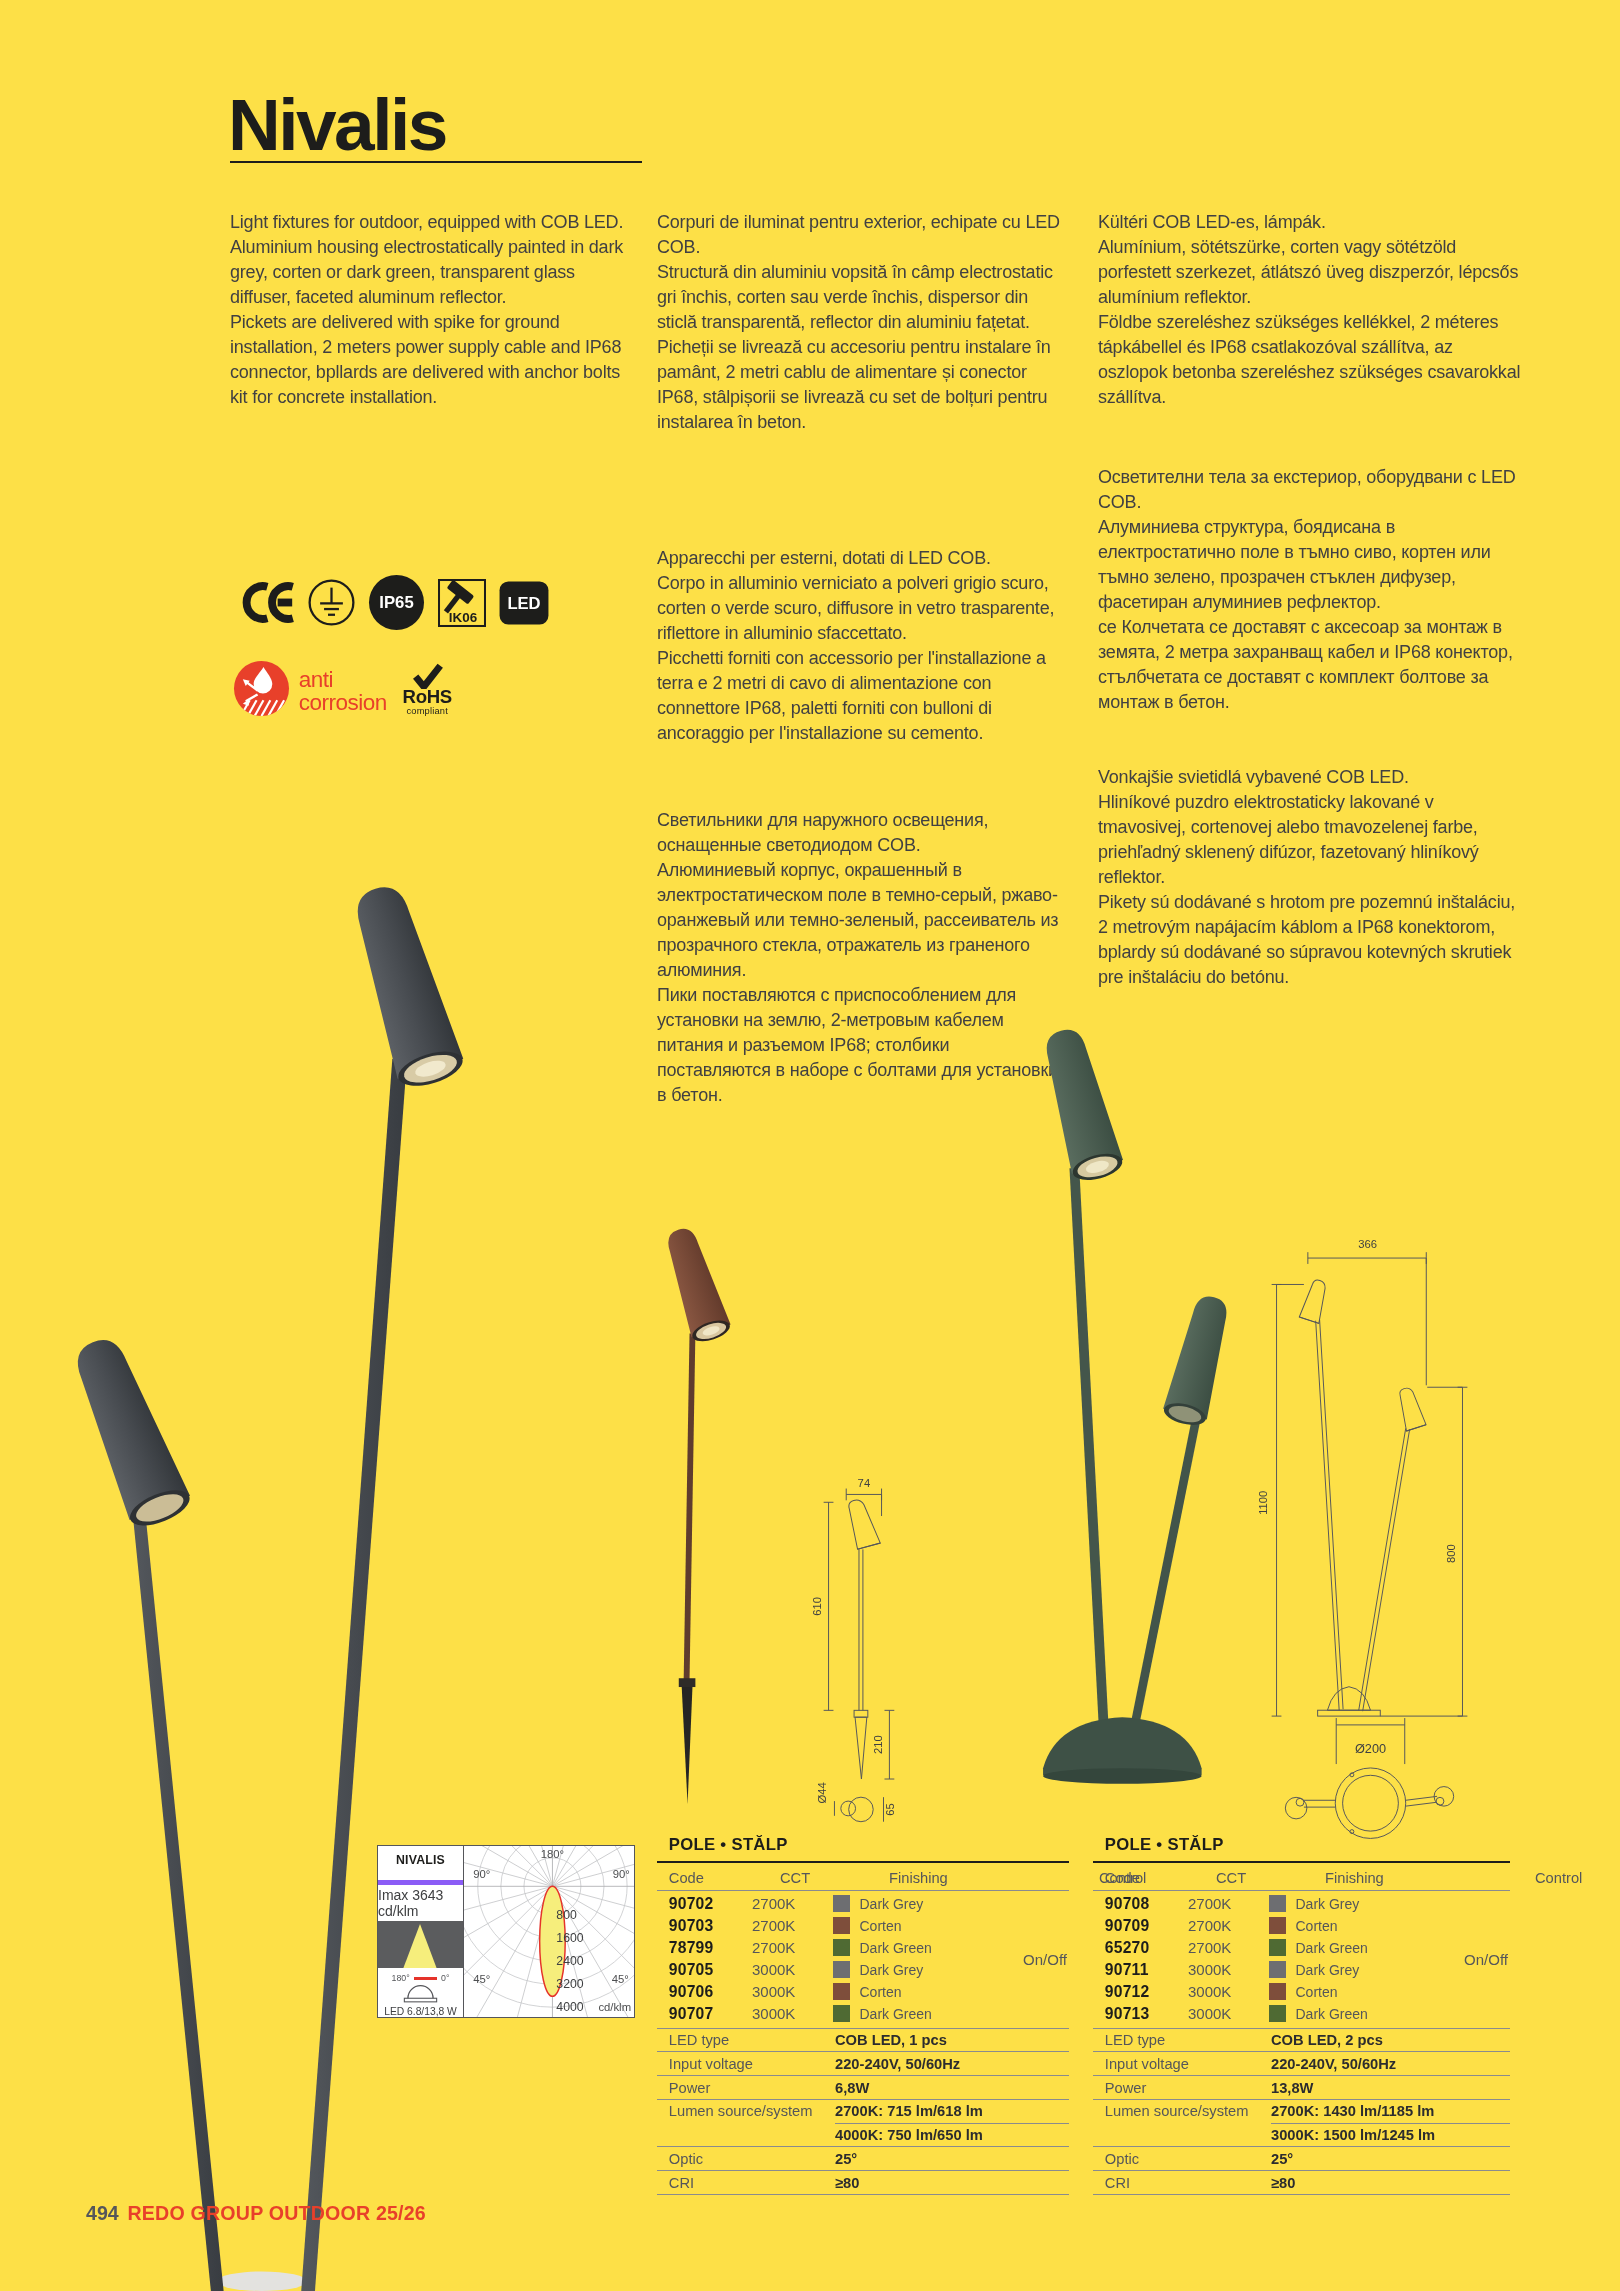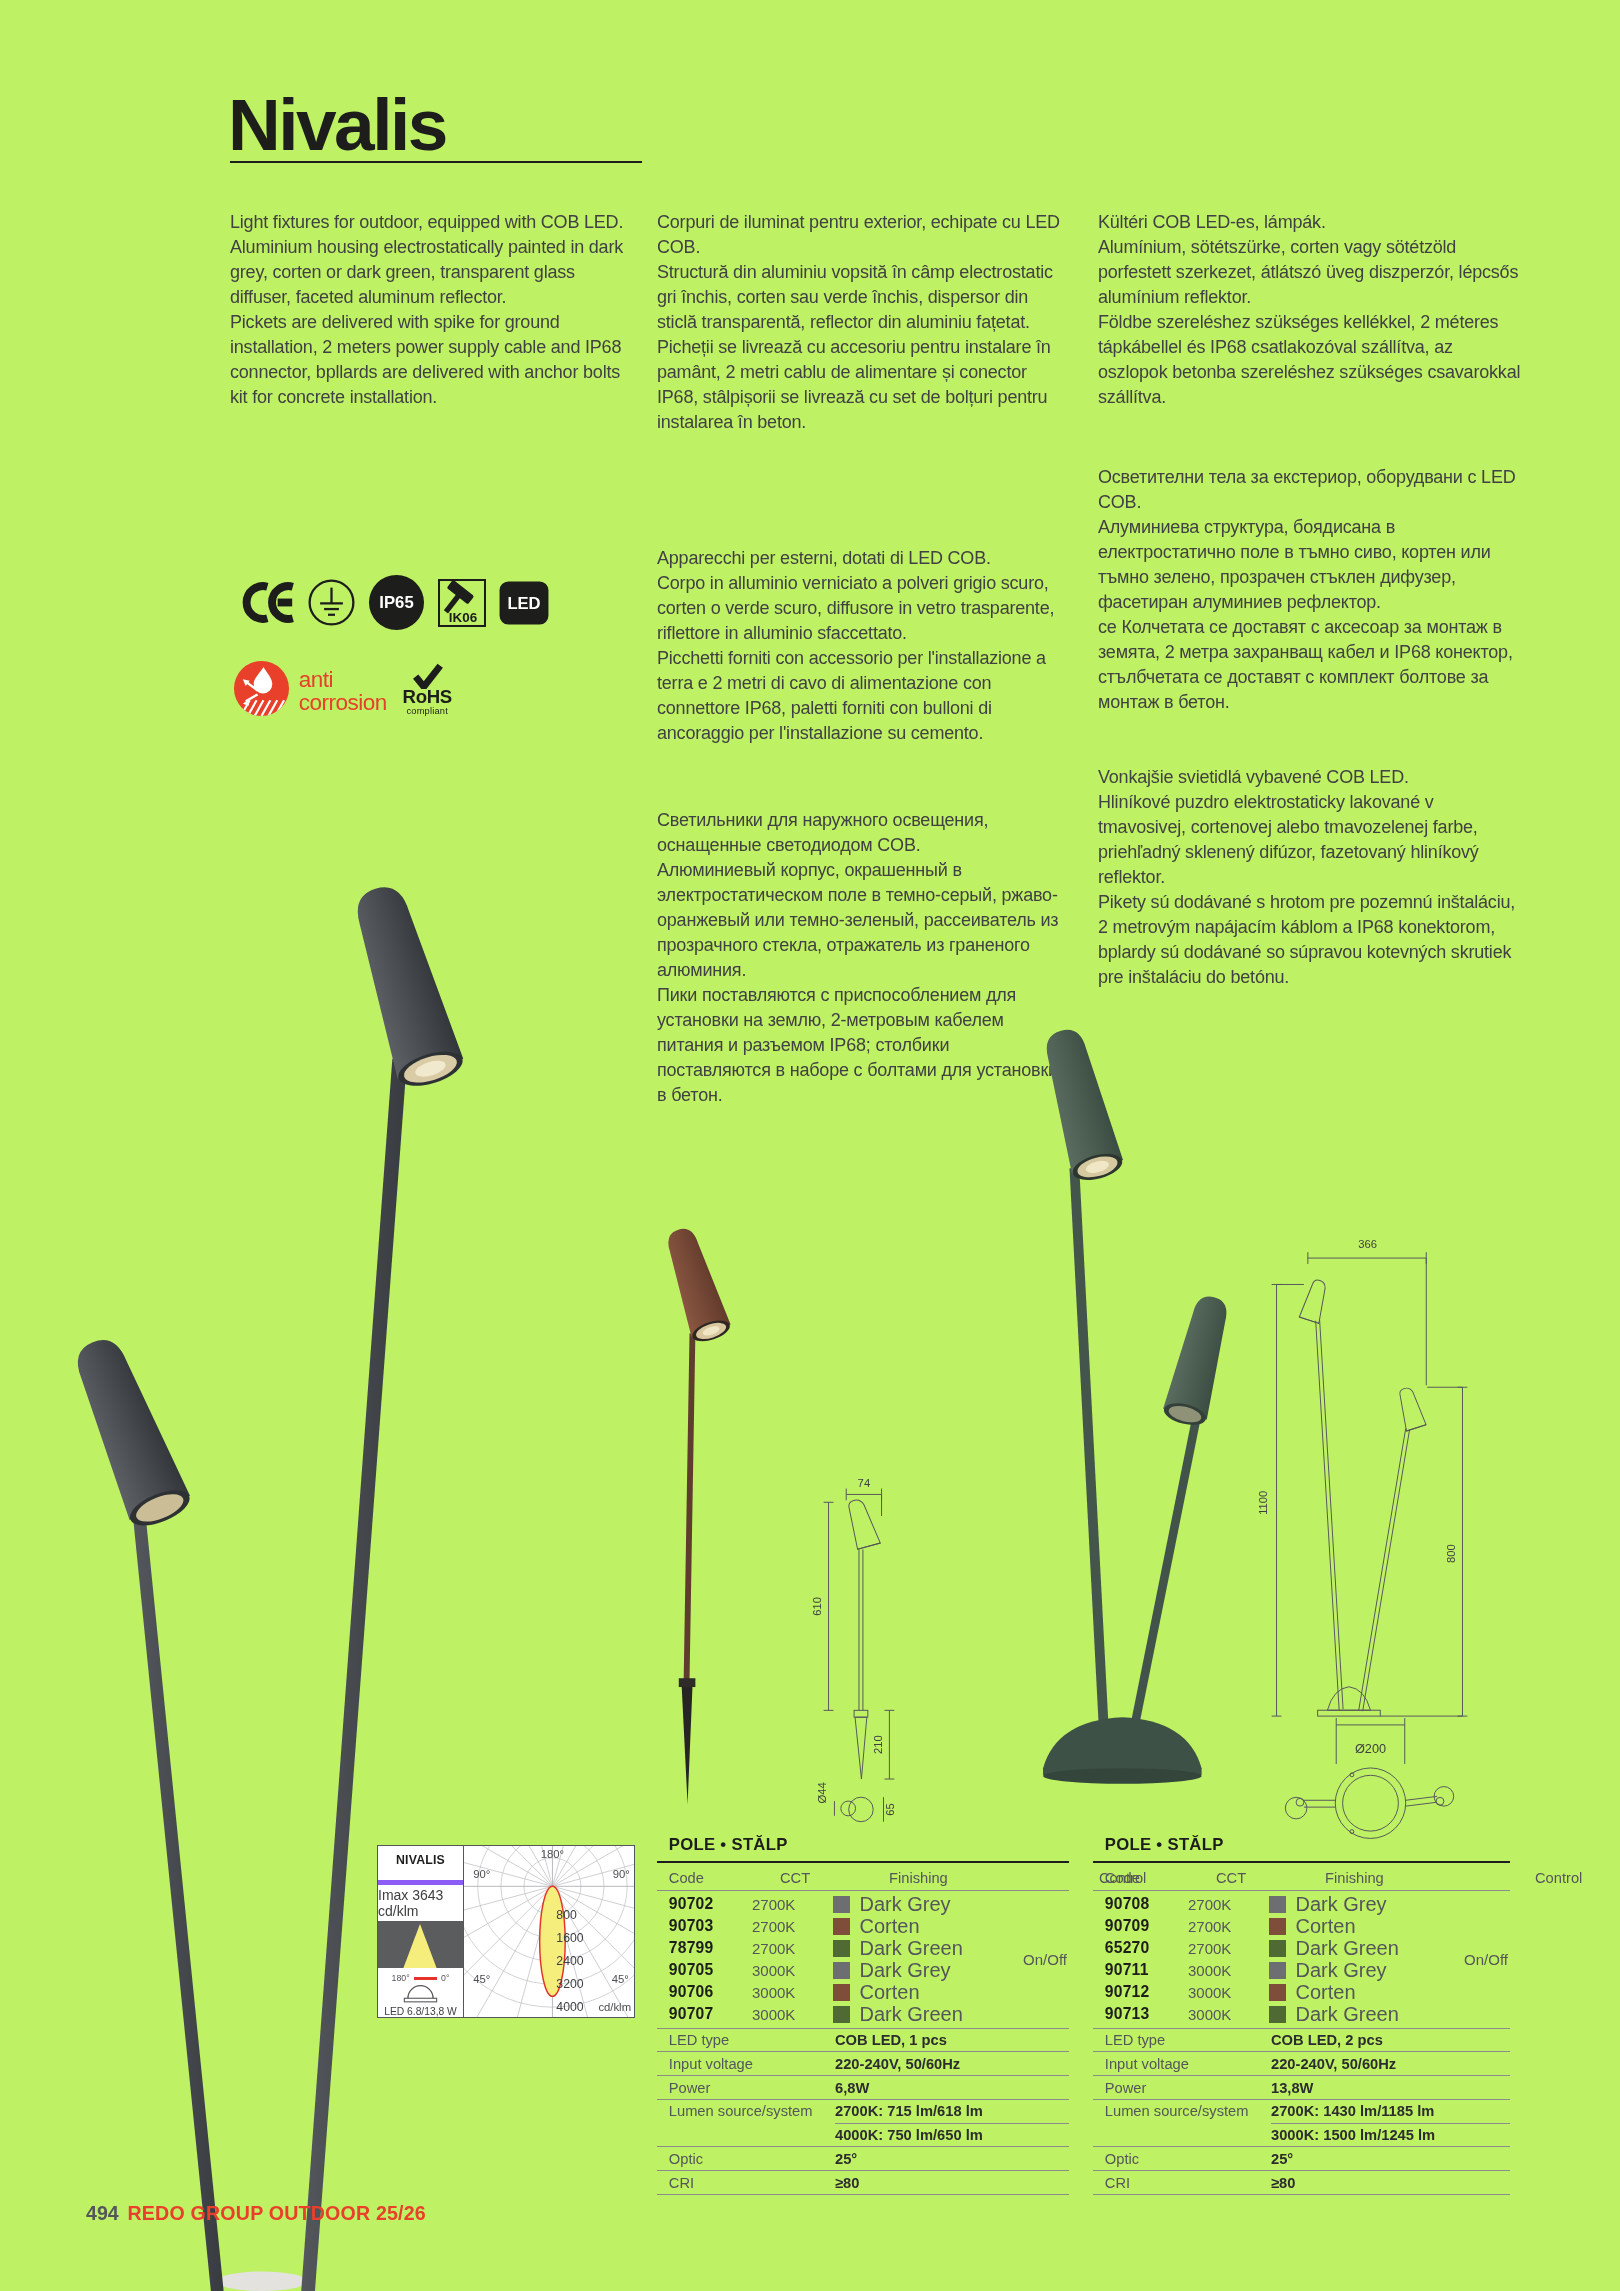--- a/index.html
+++ b/index.html
@@ -1,16 +1,16 @@
 <!DOCTYPE html>
 <html><head>
 <meta charset="utf-8">
 <style>
   html,body{margin:0;padding:0;background:#ffffff;}
-  .page{position:relative;width:1620px;height:2292px;background:#bef264;
+  .page{position:relative;width:1620px;height:2292px;background:#fde047;
         font-family:"Liberation Sans",sans-serif;overflow:hidden;color:#414042;}
 
   
   .title{position:absolute;left:228px;top:88px;margin:0;font-size:73px;line-height:73px;
          font-weight:800;letter-spacing:-2.5px;color:#1d1d1b;}
   .title-rule{position:absolute;left:230px;top:161px;width:412px;height:2px;background:#1d1d1b;}
 
   
   .desc{position:absolute;white-space:pre-line;font-size:18px;line-height:25px;
         letter-spacing:-0.2px;color:#414042;}
@@ -54,21 +54,21 @@
   .t-title{font-size:16.7px;font-weight:800;color:#1d1d1b;letter-spacing:0.3px;
            padding:0 0 5.9px 11.8px;border-bottom:2px solid #1d1d1b;}
   .t-head{display:grid;grid-template-columns:95px 81px 182px 1fr;color:#55565a;
           padding:6.9px 0 3.9px;border-bottom:1px solid #8a8b8d;gap:28px;}
   .t-head span:first-child{margin-left:11.8px;}
   .h-ctl{text-align:right;margin-right:2px;}
   .t-rows{position:relative;border-bottom:1px solid #8a8b8d;padding:2px 0 2.9px;}
   .t-row{display:grid;grid-template-columns:95px 81px 1fr;height:22px;align-items:center;}
   .code{margin-left:11.8px;font-weight:800;font-size:15.7px;color:#1d1d1b;letter-spacing:0.2px;}
   .cct{font-size:15px;color:#55565a;}
-  .finish{display:flex;align-items:center;gap:9.8px;font-size:20px;color:#55565a;}
+  .finish{display:flex;align-items:center;gap:9.8px;font-size:14px;color:#55565a;}
   .swatch{display:inline-block;width:16.7px;height:16.7px;}
   .t-control{position:absolute;right:2px;top:0;height:100%;display:flex;align-items:center;
              font-size:15px;color:#55565a;}
   .t-spec{display:grid;grid-template-columns:178px 1fr;border-bottom:1px solid #8a8b8d;
           padding:3.4px 0;color:#55565a;align-items:start;}
   .t-spec .sl{margin-left:11.8px;}
   .t-spec .sv{color:#2c2c2e;font-weight:600;}
   .t-spec .sv .v1{display:block;border-bottom:1px solid #8a8b8d;padding-bottom:3.4px;margin-bottom:3.4px;}
   .t-spec .sv .v2{display:block;}
 

